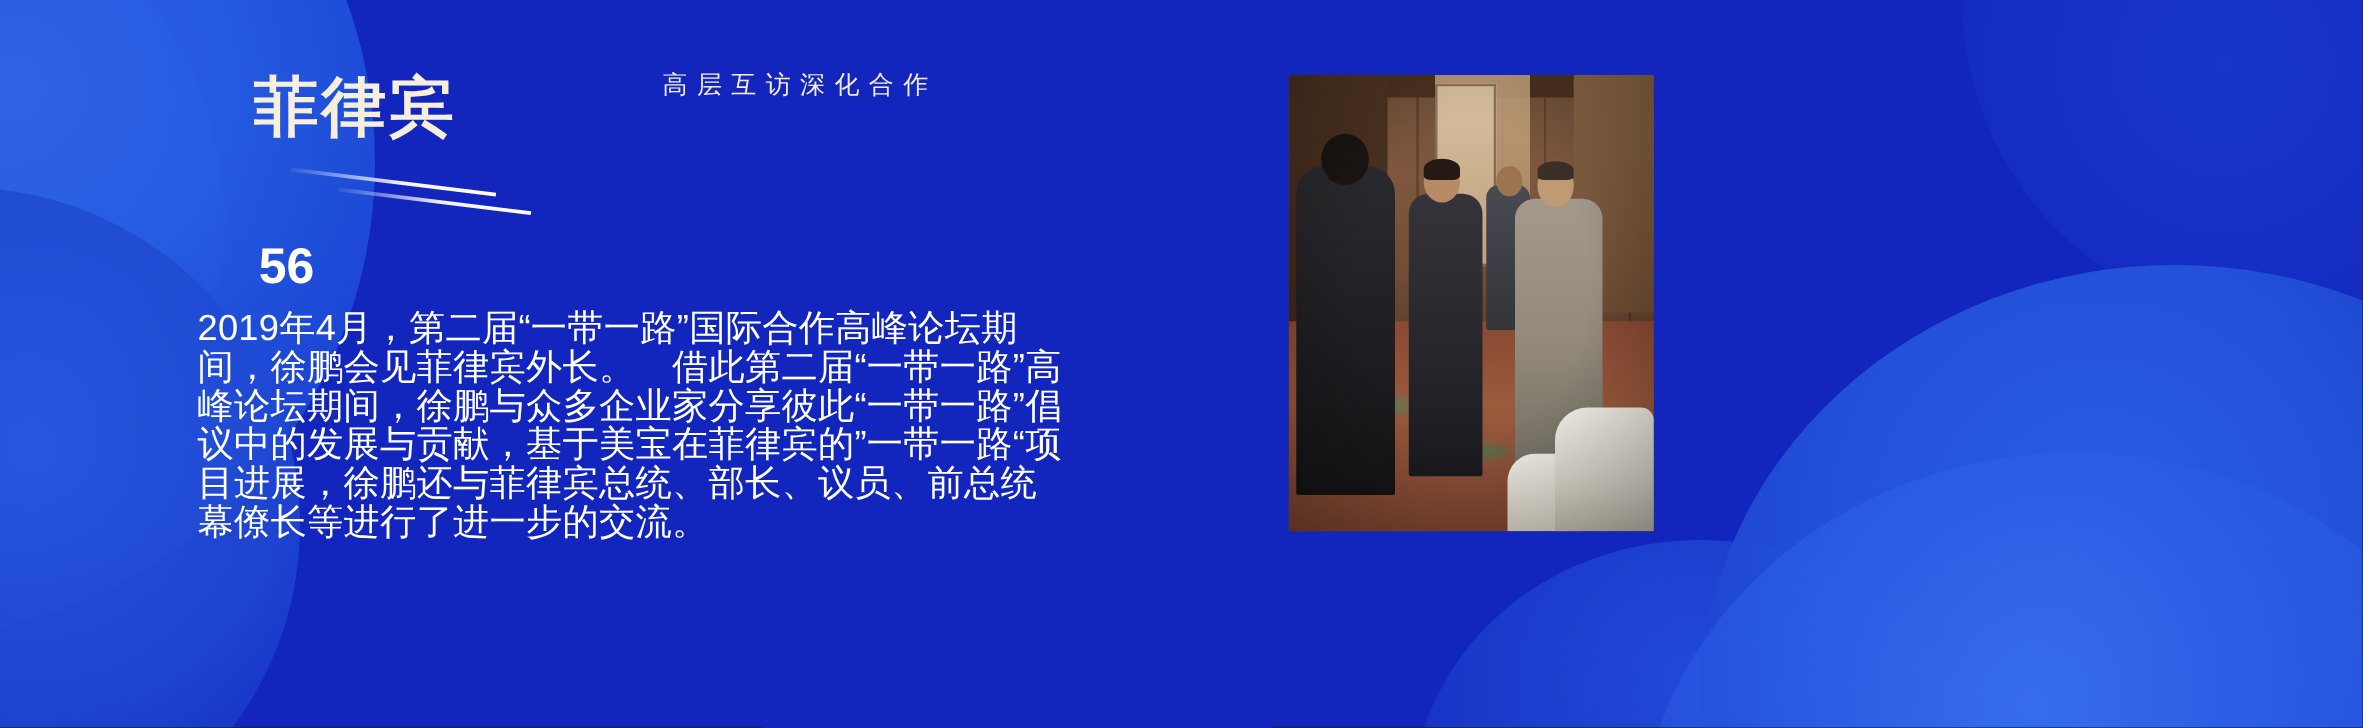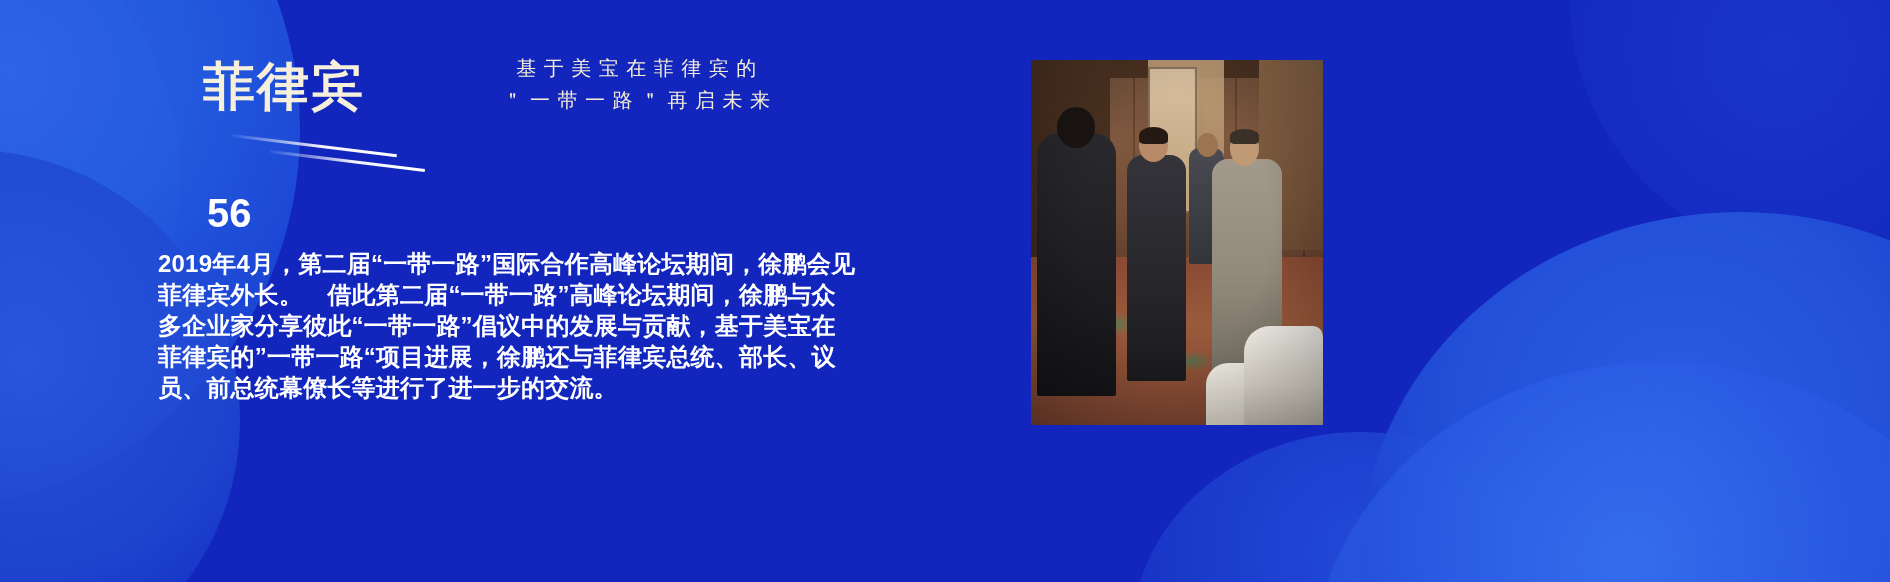--- a/index.html
+++ b/index.html
@@ -164,24 +164,24 @@
     color: #ffffff;
     letter-spacing: 0px;
   }
 
   .body-text {
     position: absolute;
     left: 158px;
     top: 248px;
     width: 700px;
     color: #ffffff;
-    font-size: 24px;
+    font-size: 29px;
     line-height: 31px;
     letter-spacing: 0.2px;
-    font-weight: 700;
+    font-weight: 400;
   }
   .body-text p { margin: 0; }
 
   
   .photo-frame {
     position: absolute;
     left: 1031px;
     top: 60px;
     width: 292px;
     height: 365px;
@@ -363,22 +363,21 @@
   <div class="left-col">
 
     <div class="country-title">菲律宾</div>
 
     <div class="deco-lines">
       <div class="deco-line l1"></div>
       <div class="deco-line l2"></div>
     </div>
 
     <div class="headline">
-      <span class="hl-line">基于美宝在菲律宾的</span>
-      <span class="hl-line">＂一带一路＂再启未来</span>
+      <span class="hl-line">高层互访深化合作</span>
     </div>
 
     <div class="big-number">56</div>
 
     <div class="body-text">
       <p>2019年4月，第二届“一带一路”国际合作高峰论坛期间，徐鹏会见菲律宾外长。　借此第二届“一带一路”高峰论坛期间，徐鹏与众多企业家分享彼此“一带一路”倡议中的发展与贡献，基于美宝在菲律宾的”一带一路“项目进展，徐鹏还与菲律宾总统、部长、议员、前总统幕僚长等进行了进一步的交流。</p>
     </div>
 
   </div>
 

